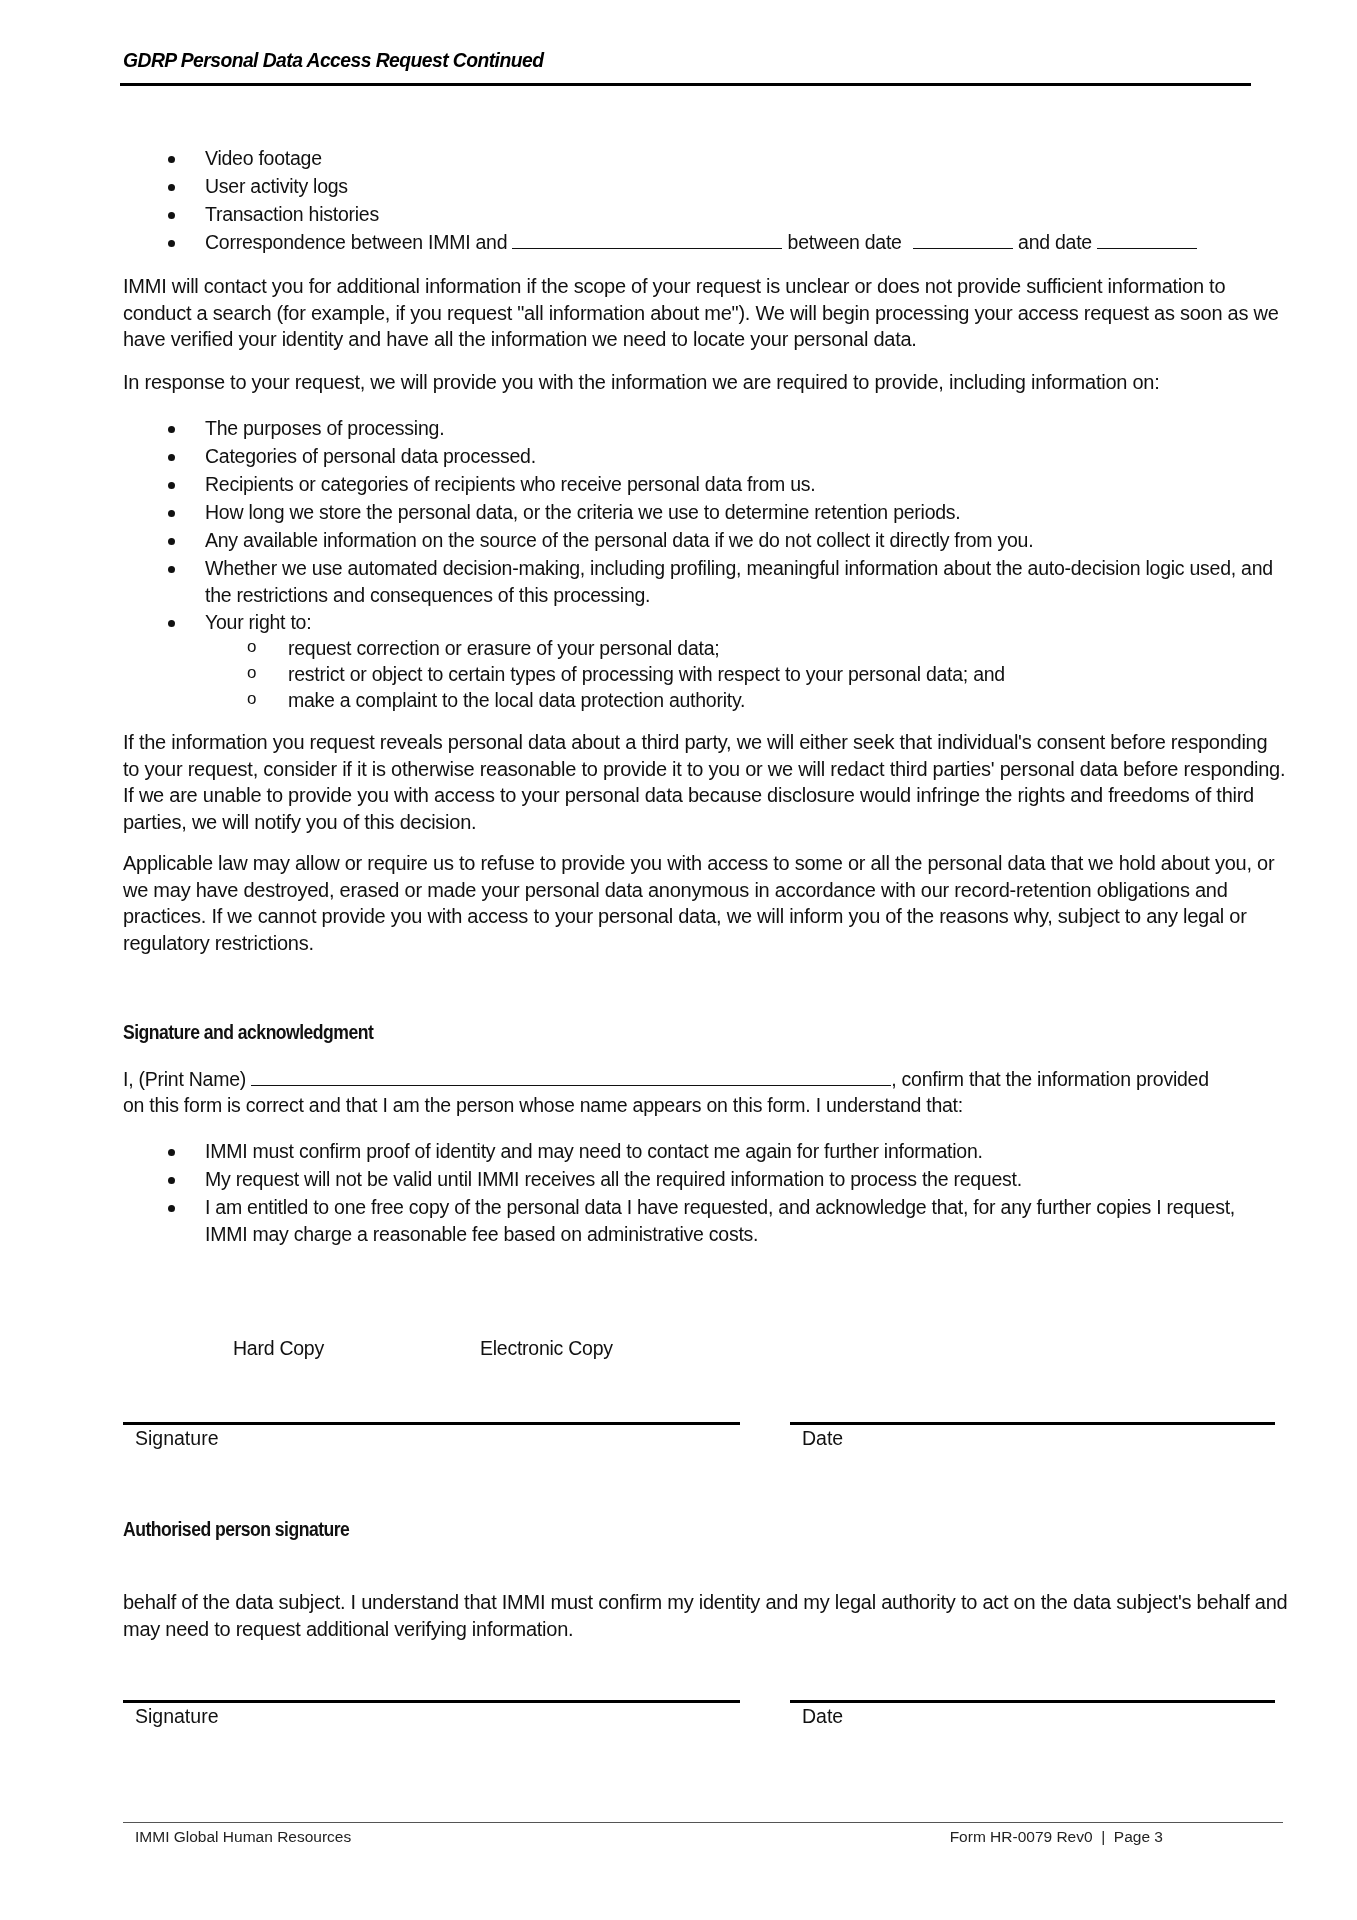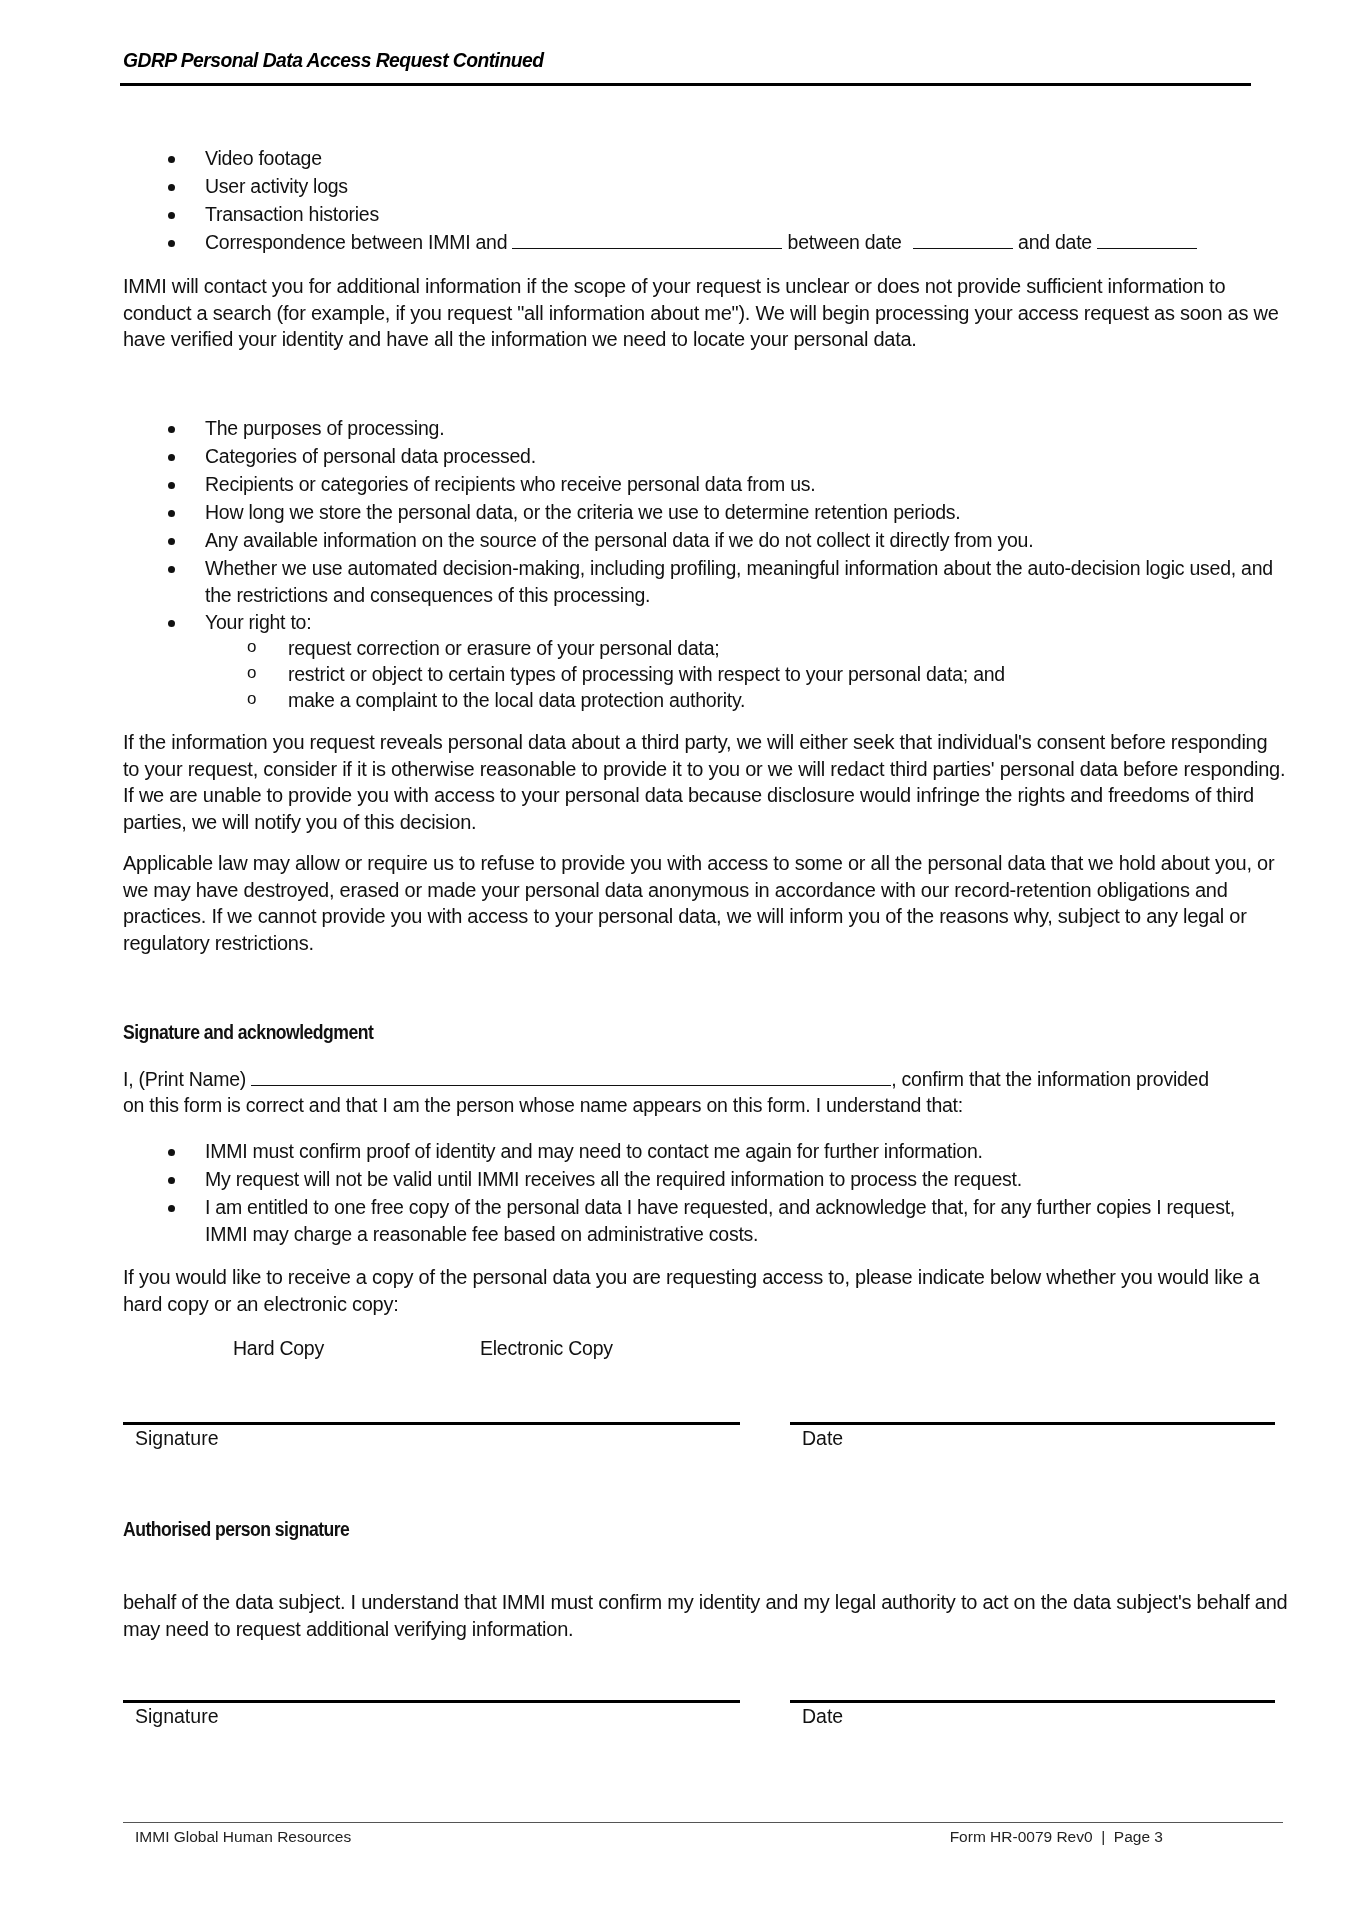--- a/index.html
+++ b/index.html
@@ -42,20 +42,21 @@
       <span>Correspondence between IMMI and</span>
       <span class="blank" style="width:270px"></span>
       <span>between date</span>
       <span class="blank" style="width:100px;margin-left:6px"></span>
       <span>and date</span>
       <span class="blank" style="width:100px"></span>
     </span>
   </div>
 
   <p class="body-text" style="top:273px">IMMI will contact you for additional information if the scope of your request is unclear or does not provide sufficient information to conduct a search (for example, if you request "all information about me"). We will begin processing your access request as soon as we have verified your identity and have all the information we need to locate your personal data.</p>
+  <p class="body-text" style="top:369px">In response to your request, we will provide you with the information we are required to provide, including information on:</p>
 
   <div>
     <span class="bullet" style="left:168px;top:426px"></span>
     <span class="bl" style="left:205px;top:415px">The purposes of processing.</span>
     <span class="bullet" style="left:168px;top:454px"></span>
     <span class="bl" style="left:205px;top:443px">Categories of personal data processed.</span>
     <span class="bullet" style="left:168px;top:482px"></span>
     <span class="bl" style="left:205px;top:471px">Recipients or categories of recipients who receive personal data from us.</span>
     <span class="bullet" style="left:168px;top:510px"></span>
     <span class="bl" style="left:205px;top:499px">How long we store the personal data, or the criteria we use to determine retention periods.</span>
@@ -86,21 +87,20 @@
 
   <div>
     <span class="bullet" style="left:168px;top:1149px"></span>
     <span class="bl" style="left:205px;top:1138px">IMMI must confirm proof of identity and may need to contact me again for further information.</span>
     <span class="bullet" style="left:168px;top:1177px"></span>
     <span class="bl" style="left:205px;top:1166px">My request will not be valid until IMMI receives all the required information to process the request.</span>
     <span class="bullet" style="left:168px;top:1205px"></span>
     <span class="bl" style="left:205px;top:1194px;width:1060px">I am entitled to one free copy of the personal data I have requested, and acknowledge that, for any further copies I request, IMMI may charge a reasonable fee based on administrative costs.</span>
   </div>
 
-  <p class="body-text" style="top:1264px">If you would like to receive a copy of the personal data you are requesting access to, please indicate below whether you would like a hard copy or an electronic copy:</p>
   <span class="bl" style="left:233px;top:1335px">Hard Copy</span>
   <span class="bl" style="left:480px;top:1335px">Electronic Copy</span>
 
   <div class="sigline" style="left:123px;width:617px;top:1422px"></div>
   <div class="sigline" style="left:790px;width:485px;top:1422px"></div>
   <span class="siglabel" style="left:135px;top:1427px">Signature</span>
   <span class="siglabel" style="left:802px;top:1427px">Date</span>
 
   <div class="sec-h" style="top:1518px">Authorised person signature</div>
   <p class="body-text" style="top:1589px">behalf of the data subject. I understand that IMMI must confirm my identity and my legal authority to act on the data subject's behalf and may need to request additional verifying information.</p>

